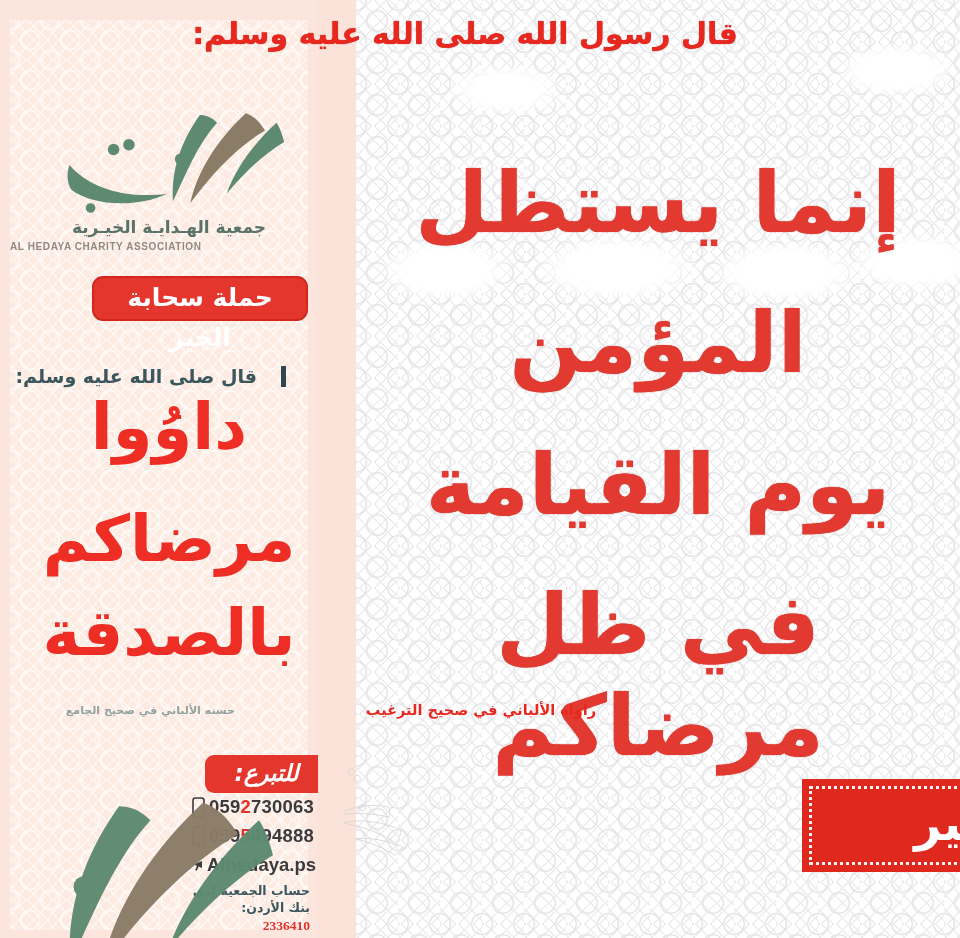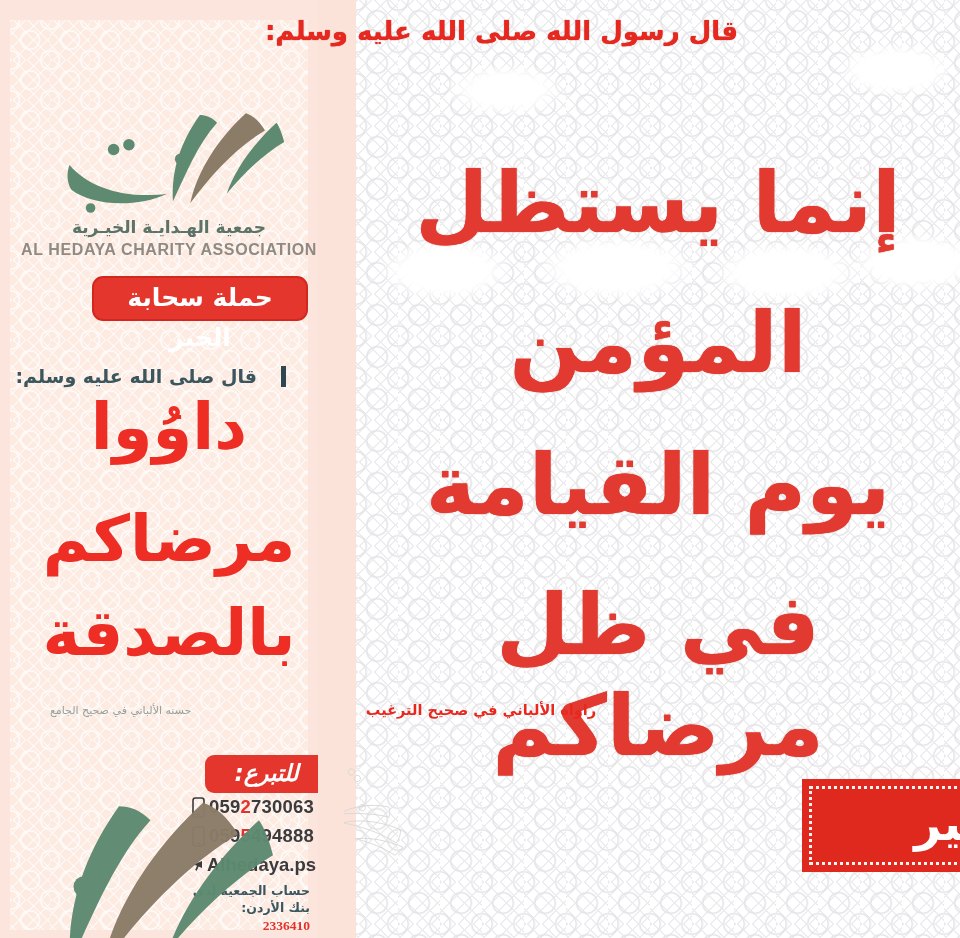--- a/index.html
+++ b/index.html
@@ -17,38 +17,38 @@
       repeating-linear-gradient(45deg, rgba(255,255,255,.55) 0 1.5px, transparent 1.5px 10px),
       repeating-linear-gradient(135deg, rgba(255,255,255,.55) 0 1.5px, transparent 1.5px 10px);
     background-size:40px 40px,40px 40px,40px 40px,40px 40px;
     background-position:0 0,20px 20px,0 0,0 0;
   }
   .gutter{position:absolute;left:318px;top:0;width:38px;height:938px;background:#fbe3da;}
 
   .logo-main{position:absolute;left:48px;top:88px;width:230px;height:108px;}
   .org-name-ar{position:absolute;left:0;top:197px;width:318px;text-align:center;
     font-size:17px;font-weight:bold;color:#5b7467;direction:rtl;}
-  .org-name-en{position:absolute;left:0;top:221px;width:318px;text-align:center;
-    font-size:16px;font-weight:bold;color:#8f8a82;letter-spacing:.6px;
+  .org-name-en{position:absolute;left:0;top:221px;width:318px;
+    font-size:10px;font-weight:bold;color:#8f8a82;letter-spacing:.6px;
     font-family:"Liberation Sans",sans-serif;}
 
   .campaign-badge{position:absolute;left:82px;top:256px;width:216px;height:45px;
     background:#e5362e;border:2px solid #d2271f;border-radius:11px;box-sizing:border-box;
     color:#fff;font-size:25px;font-weight:bold;text-align:center;line-height:40px;direction:rtl;}
 
   .quote-intro{position:absolute;right:22px;top:345px;direction:rtl;
     color:#3c565e;font-size:19px;font-weight:bold;display:flex;align-items:center;gap:24px;}
   .quote-bar{display:inline-block;width:5px;height:21px;background:#2e4750;}
 
   .l-hadith{position:absolute;left:0;width:318px;text-align:center;
     color:#ee2d24;font-weight:bold;font-size:64px;line-height:1.1;direction:rtl;}
   .l-h1{top:372px;} .l-h2{top:484px;} .l-h3{top:578px;}
 
-  .l-attrib{position:absolute;left:40px;top:684px;width:185px;text-align:left;
-    color:#93a29d;font-size:11px;font-weight:normal;direction:rtl;}
+  .l-attrib{position:absolute;left:40px;top:684px;width:185px;text-align:right;
+    color:#93a29d;font-size:11px;font-weight:bold;direction:rtl;}
 
   .donate-banner{position:absolute;left:195px;top:735px;width:123px;height:38px;
     background:#e5362e;border-radius:9px 0 0 9px;color:#fff;font-size:23px;font-weight:bold;
     text-align:center;line-height:36px;direction:rtl;font-style:italic;}
 
   .contact{position:absolute;left:182px;top:775px;width:118px;}
   .contact-row{display:flex;align-items:center;gap:4px;height:24px;margin-bottom:5px;}
   .contact-row .num{font-size:18.5px;font-weight:bold;color:#3b3b3d;letter-spacing:.2px;
     font-family:"Liberation Sans",sans-serif;white-space:nowrap;}
   .accent-digit{color:#e4312a;}
@@ -74,21 +74,21 @@
   .clouds{position:absolute;left:0;top:0;width:604px;height:938px;pointer-events:none;
     background:
       radial-gradient(90px 42px at 90px 270px, #fff 45%, rgba(255,255,255,0) 75%),
       radial-gradient(110px 45px at 260px 268px, #fff 45%, rgba(255,255,255,0) 75%),
       radial-gradient(100px 42px at 430px 272px, #fff 45%, rgba(255,255,255,0) 75%),
       radial-gradient(90px 40px at 560px 262px, #fff 45%, rgba(255,255,255,0) 75%),
       radial-gradient(80px 36px at 540px 70px, #fff 45%, rgba(255,255,255,0) 75%),
       radial-gradient(80px 36px at 150px 90px, #fff 40%, rgba(255,255,255,0) 75%);}
 
   .r-heading{position:absolute;left:10px;top:16px;width:372px;text-align:center;
-    color:#e8281e;font-size:26px;font-weight:bold;direction:rtl;white-space:nowrap;
+    color:#e8281e;font-size:30px;font-weight:bold;direction:rtl;white-space:nowrap;
     text-shadow:0 0 1px #b01510;}
 
   .r-hadith{position:absolute;left:0;width:604px;text-align:center;direction:rtl;
     color:#e23a31;font-weight:bold;font-size:84px;line-height:1.2;
     font-family:"DejaVu Serif","DejaVu Sans",serif;text-shadow:0 0 1px #c02018;margin-top:27px;}
   .r-l1{top:126px;} .r-l2{top:266px;} .r-l3{top:408px;} .r-l4{top:548px;}
 
   .r-attrib{position:absolute;left:8px;top:702px;width:234px;text-align:center;
     color:#e8281e;font-size:14.5px;font-weight:bold;direction:rtl;}
 

